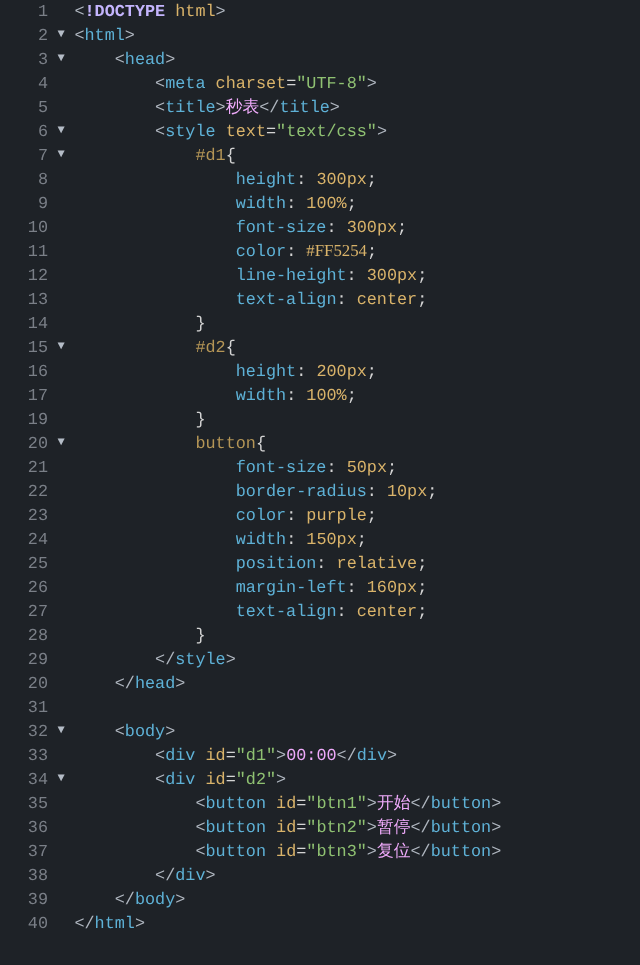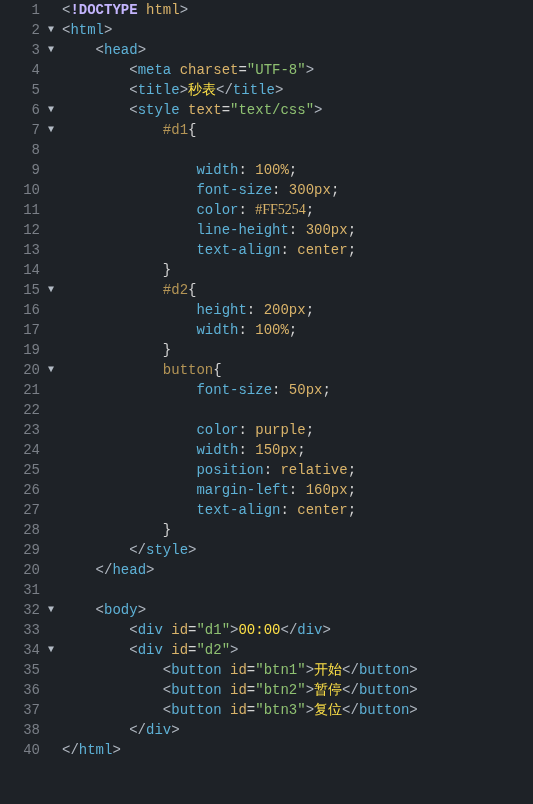--- a/index.html
+++ b/index.html
@@ -18,21 +18,21 @@
 .ln { width: 48px; text-align: right; padding-right: 8px; color: #7a7f87; }
 .fd { width: 14px; text-align: left; color: #b4bcc6; font-size: 10px; line-height: 20px; }
 .tx { flex: 1; white-space: pre; }
 
 
 .pun { color: #d4d4d4; }            
 .ang { color: #b0b7c0; }            
 .tag { color: #5eb1d6; }            
 .attr { color: #d9b36a; }           
 .str { color: #8fc172; }            
-.txt { color: #fde047; }            
+.txt { color: #f0abfc; }            
 .sel { color: #b49556; }            
 .prop { color: #5eb1d6; }           
 .val { color: #d9b36a; }            
 .valhex { color: #d9b36a; font-family: Liberation Serif, serif; }
 .doct { color: #c4b5fd; font-weight: bold; }
 </style>
 </head>
 <body>
 
 <div class="editor" id="editor-root" style="display: block;">
@@ -67,20 +67,21 @@
       <span class="tx"><span class="txt">        </span><span class="ang">&lt;</span><span class="tag">style </span><span class="attr">text</span><span class="pun">=</span><span class="str">"text/css"</span><span class="ang">&gt;</span></span>
     </div>
     <div class="line">
       <span class="ln">7</span>
       <span class="fd">▼</span>
       <span class="tx"><span class="txt">            </span><span class="sel">#d1</span><span class="pun">{</span></span>
     </div>
     <div class="line">
       <span class="ln">8</span>
       <span class="fd"></span>
+      <span class="tx"><span class="txt">                </span><span class="prop">height</span><span class="pun">: </span><span class="val">300px</span><span class="pun">;</span></span>
     </div>
     <div class="line">
       <span class="ln">9</span>
       <span class="fd"></span>
       <span class="tx"><span class="txt">                </span><span class="prop">width</span><span class="pun">: </span><span class="val">100%</span><span class="pun">;</span></span>
     </div>
     <div class="line">
       <span class="ln">10</span>
       <span class="fd"></span>
       <span class="tx"><span class="txt">                </span><span class="prop">font-size</span><span class="pun">: </span><span class="val">300px</span><span class="pun">;</span></span>
@@ -131,20 +132,21 @@
       <span class="tx"><span class="txt">            </span><span class="sel">button</span><span class="pun">{</span></span>
     </div>
     <div class="line">
       <span class="ln">21</span>
       <span class="fd"></span>
       <span class="tx"><span class="txt">                </span><span class="prop">font-size</span><span class="pun">: </span><span class="val">50px</span><span class="pun">;</span></span>
     </div>
     <div class="line">
       <span class="ln">22</span>
       <span class="fd"></span>
+      <span class="tx"><span class="txt">                </span><span class="prop">border-radius</span><span class="pun">: </span><span class="val">10px</span><span class="pun">;</span></span>
     </div>
     <div class="line">
       <span class="ln">23</span>
       <span class="fd"></span>
       <span class="tx"><span class="txt">                </span><span class="prop">color</span><span class="pun">: </span><span class="val">purple</span><span class="pun">;</span></span>
     </div>
     <div class="line">
       <span class="ln">24</span>
       <span class="fd"></span>
       <span class="tx"><span class="txt">                </span><span class="prop">width</span><span class="pun">: </span><span class="val">150px</span><span class="pun">;</span></span>
@@ -213,17 +215,22 @@
       <span class="ln">37</span>
       <span class="fd"></span>
       <span class="tx"><span class="txt">            </span><span class="ang">&lt;</span><span class="tag">button </span><span class="attr">id</span><span class="pun">=</span><span class="str">"btn3"</span><span class="ang">&gt;</span><span class="txt">复位</span><span class="ang">&lt;/</span><span class="tag">button</span><span class="ang">&gt;</span></span>
     </div>
     <div class="line">
       <span class="ln">38</span>
       <span class="fd"></span>
       <span class="tx"><span class="txt">        </span><span class="ang">&lt;/</span><span class="tag">div</span><span class="ang">&gt;</span></span>
     </div>
     <div class="line">
+      <span class="ln">39</span>
+      <span class="fd"></span>
+      <span class="tx"><span class="txt">    </span><span class="ang">&lt;/</span><span class="tag">body</span><span class="ang">&gt;</span></span>
+    </div>
+    <div class="line">
       <span class="ln">40</span>
       <span class="fd"></span>
       <span class="tx"><span class="ang">&lt;/</span><span class="tag">html</span><span class="ang">&gt;</span></span>
     </div>
   </div>
 
 </body></html>

